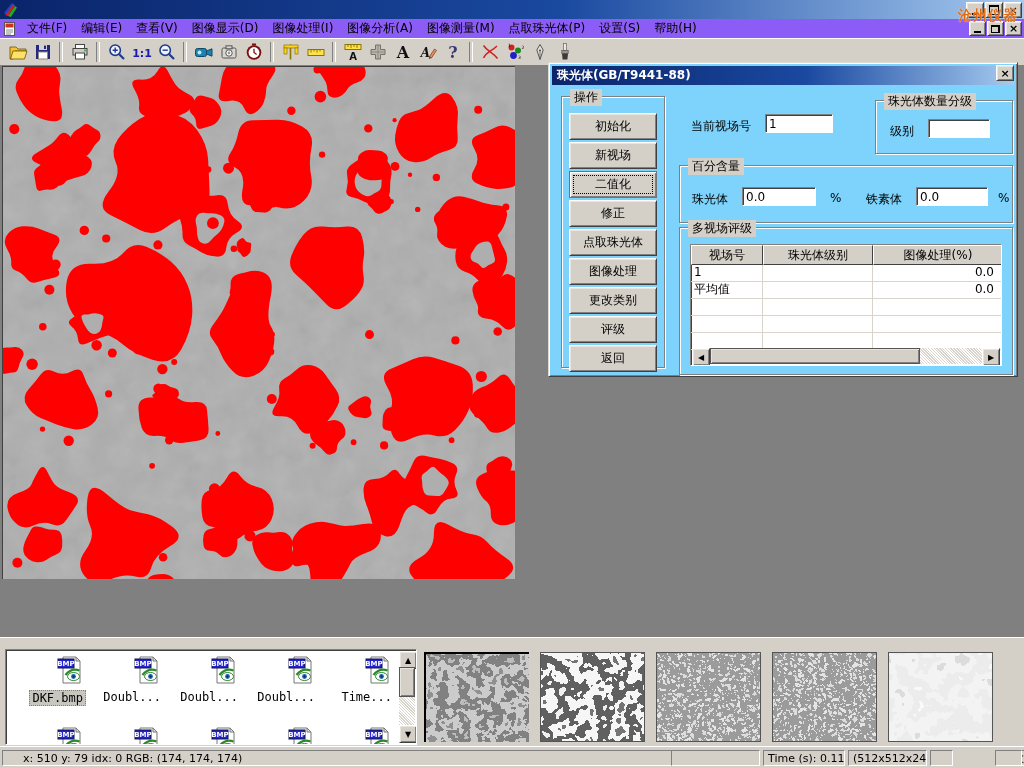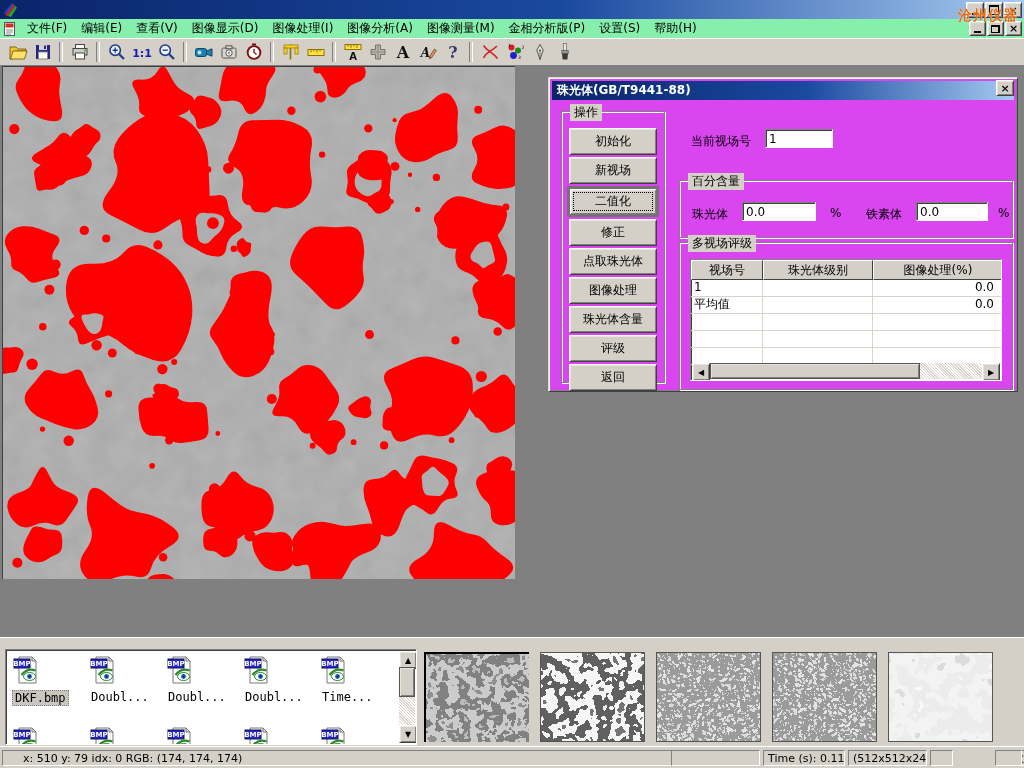--- a/index.html
+++ b/index.html
@@ -20,51 +20,51 @@
   .win-btn{width:16px;height:14px;font-size:10px;line-height:10px;font-weight:bold;}
   .glyph-min{display:block;width:7px;height:2px;background:#000;margin-top:7px;}
   .glyph-max{display:block;width:8px;height:7px;border:1px solid #000;border-top-width:2px;}
   .glyph-close{font-size:11px;line-height:11px;}
   .glyph-restore{position:relative;display:block;width:9px;height:8px;}
   .glyph-restore i{position:absolute;display:block;width:6px;height:5px;border:1px solid #000;border-top-width:2px;background:#d4d0c8;}
   .glyph-restore i:first-child{right:0;top:0;}
   .glyph-restore i:last-child{left:0;bottom:0;}
 
   
-  .menubar{position:absolute;left:0;top:19px;width:1024px;height:19px;background:#86efac;
+  .menubar{position:absolute;left:0;top:19px;width:1024px;height:19px;background:#8b5cf6;
     display:flex;align-items:center;box-sizing:border-box;padding-left:2px;}
   .menu-item{padding:2px 7px;white-space:nowrap;}
   .mdi-btns{position:absolute;right:2px;top:2px;display:flex;gap:1px;}
   .mdi-btn{width:15px;height:13px;}
 
   
   .toolbar{position:absolute;left:0;top:38px;width:1024px;height:28px;background:#d4d0c8;
     border-top:1px solid #ffffff;border-bottom:1px solid #808080;box-sizing:border-box;
     display:flex;align-items:center;padding-left:5px;}
   .tool-btn{width:25px;height:24px;display:flex;align-items:center;justify-content:center;}
   .tool-sep{width:2px;height:20px;margin:0 4px;border-left:1px solid #808080;border-right:1px solid #fff;}
 
   
   .workspace{position:absolute;left:0;top:66px;width:1024px;height:571px;background:#808080;}
   .micrograph-frame{position:absolute;left:2px;top:0;width:512px;height:512px;
     border-left:1px solid #404040;border-top:1px solid #404040;box-sizing:content-box;}
 
   
-  .dialog{position:absolute;left:548px;top:77px;width:470px;height:315px;background:#d946ef;
+  .dialog{position:absolute;left:548px;top:62px;width:470px;height:315px;background:#7dd3fc;
     border:1px solid;border-color:#dfdbd3 #404040 #404040 #dfdbd3;
     box-shadow:inset 1px 1px 0 #fff, inset -1px -1px 0 #808080;box-sizing:border-box;}
   .dialog-titlebar{position:absolute;left:3px;top:3px;right:3px;height:19px;
     background:linear-gradient(90deg,#0a246a 0%,#1a49a0 55%,#a6caf0 100%);
     display:flex;align-items:center;padding-left:5px;box-sizing:border-box;}
   .dialog-titlebar span{color:#fff;font-weight:bold;font-size:12px;}
   .dialog-close{position:absolute;right:3px;top:2px;}
   .groupbox{position:absolute;border:1px solid #808080;box-shadow:inset 1px 1px 0 #fff,1px 1px 0 #fff;}
   .groupbox>.legend{position:absolute;top:-8px;left:8px;background:#d4d0c8;padding:0 4px;font-size:12px;}
   .dlg-btn{position:relative;width:86px;height:25px;margin:0 auto 2px auto;font-size:12px;}
-  .dlg-btn.default{border:3px solid #737373;box-shadow:inset 1px 1px 0 #fff, inset -1px -1px 0 #808080, inset 2px 2px 0 #e8e5df;}
+  .dlg-btn.default{border:1px solid #737373;box-shadow:inset 1px 1px 0 #fff, inset -1px -1px 0 #808080, inset 2px 2px 0 #e8e5df;}
   .dlg-btn.default:after{content:"";position:absolute;inset:3px;border:1px dotted #000;}
   .dlg-label{position:absolute;font-size:12px;white-space:nowrap;}
   .dlg-input{position:absolute;height:19px;font-size:12px;padding:1px 3px;box-sizing:border-box;
     font-family:"DejaVu Sans",sans-serif;outline:none;}
 
   
   .mv-table{position:absolute;left:10px;top:16px;width:312px;height:122px;background:#fff;
     border:1px solid;border-color:#808080 #fff #fff #808080;box-shadow:inset 1px 1px 0 #404040;
     overflow:hidden;box-sizing:border-box;}
   .mv-head{display:flex;height:20px;}
@@ -80,21 +80,21 @@
   .hscroll .track{flex:1;position:relative;background:#f1efe9;
     background-image:repeating-linear-gradient(45deg,#fff 0 1px,#d8d4cc 1px 2px);}
   .hscroll .thumb{position:absolute;left:0;top:0;width:210px;height:16px;}
 
   
   .bottom-panel{position:absolute;left:0;top:637px;width:1024px;height:109px;background:#d4d0c8;
     border-top:1px solid #fff;box-sizing:border-box;}
   .file-panel{position:absolute;left:5px;top:11px;width:412px;height:96px;background:#fff;
     border:1px solid;border-color:#808080 #fff #fff #808080;box-shadow:inset 1px 1px 0 #404040;
     overflow:hidden;box-sizing:border-box;}
-  .file-item{position:absolute;width:74px;text-align:left;}
+  .file-item{position:absolute;width:74px;text-align:right;}
   .file-item .fname{display:inline-block;font-family:"DejaVu Sans Mono","Liberation Mono",monospace;
     font-size:12px;margin-top:2px;padding:0 2px;white-space:nowrap;}
   .file-item.selected .fname{background:#c9c6bf;border:1px dotted #808080;}
   .vscroll{position:absolute;right:1px;top:1px;width:16px;bottom:1px;background:#f1efe9;
     background-image:repeating-linear-gradient(45deg,#fff 0 1px,#d8d4cc 1px 2px);}
   .vscroll .scroll-btn{position:absolute;left:0;}
   .vscroll .thumb{position:absolute;left:0;top:16px;width:16px;height:30px;}
   .thumb-strip{position:absolute;left:424px;top:14px;height:90px;}
   .thumb{position:absolute;top:0;width:105px;height:90px;border:1px solid #555;box-sizing:border-box;}
   .thumb.selected{border:2px solid #000;}
@@ -141,21 +141,21 @@
       <path d="M4 9h7M4 11h7M4 13h5" stroke="#888" stroke-width="1"></path>
     </svg>
     <div id="menu-items" style="display:flex;">
         <div class="menu-item">文件(F)</div>
         <div class="menu-item">编辑(E)</div>
         <div class="menu-item">查看(V)</div>
         <div class="menu-item">图像显示(D)</div>
         <div class="menu-item">图像处理(I)</div>
         <div class="menu-item">图像分析(A)</div>
         <div class="menu-item">图像测量(M)</div>
-        <div class="menu-item">金相分析版(P)</div>
+        <div class="menu-item">点取珠光体(P)</div>
         <div class="menu-item">设置(S)</div>
         <div class="menu-item">帮助(H)</div>
       </div>
     <div class="mdi-btns">
       <div class="win-btn mdi-btn btn3d">
           <span class="glyph-min"></span>
         </div>
       <div class="win-btn mdi-btn btn3d">
           <span class="glyph-restore">
             <i></i>
@@ -481,29 +481,34 @@
 
     <div class="groupbox" style="left:12px;top:33px;width:102px;height:270px;">
       <span class="legend">操作</span>
       <div id="op-buttons" style="position:absolute;left:0;top:16px;width:100%;font-family:Liberation Mono, monospace;">
           <div class="dlg-btn btn3d">初始化</div>
           <div class="dlg-btn btn3d">新视场</div>
           <div class="dlg-btn btn3d default">二值化</div>
           <div class="dlg-btn btn3d">修正</div>
           <div class="dlg-btn btn3d">点取珠光体</div>
           <div class="dlg-btn btn3d">图像处理</div>
-          <div class="dlg-btn btn3d">珠光体含量</div>
+          <div class="dlg-btn btn3d">更改类别</div>
           <div class="dlg-btn btn3d">评级</div>
           <div class="dlg-btn btn3d">返回</div>
         </div>
     </div>
 
     <span class="dlg-label" style="left:142px;top:55px;">当前视场号</span>
     <input class="dlg-input sunken-field" style="left: 216px; top: 51px; width: 68px;" readonly="" value="1">
 
+    <div class="groupbox" style="left:326px;top:37px;width:136px;height:52px;">
+      <span class="legend">珠光体数量分级</span>
+      <span class="dlg-label" style="left:14px;top:22px;">级别</span>
+      <input class="dlg-input sunken-field" style="left: 52px; top: 18px; width: 62px;" readonly="" value="">
+    </div>
 
     <div class="groupbox" style="left:130px;top:102px;width:332px;height:56px;">
       <span class="legend">百分含量</span>
       <span class="dlg-label" style="left:12px;top:25px;">珠光体</span>
       <input class="dlg-input sunken-field" style="left: 62px; top: 21px; width: 74px;" readonly="" value="0.0">
       <span class="dlg-label" style="left:150px;top:25px;">%</span>
       <span class="dlg-label" style="left:186px;top:25px;">铁素体</span>
       <input class="dlg-input sunken-field" style="left: 236px; top: 21px; width: 72px;" readonly="" value="0.0">
       <span class="dlg-label" style="left:318px;top:25px;">%</span>
     </div>

